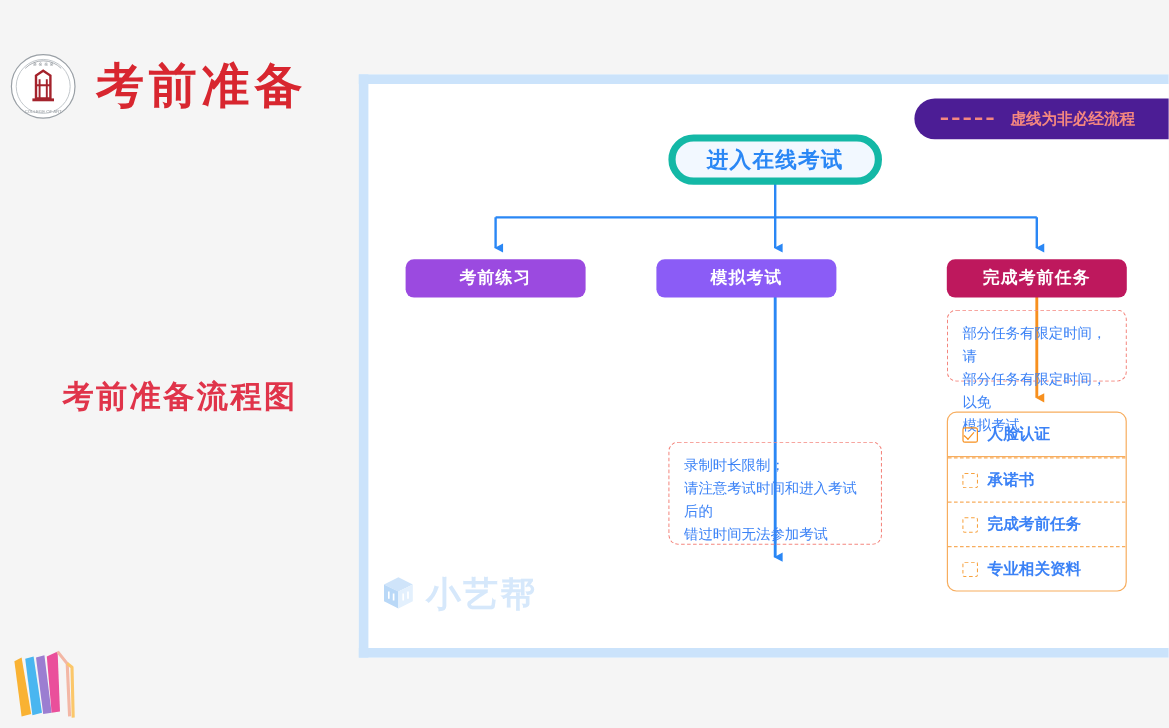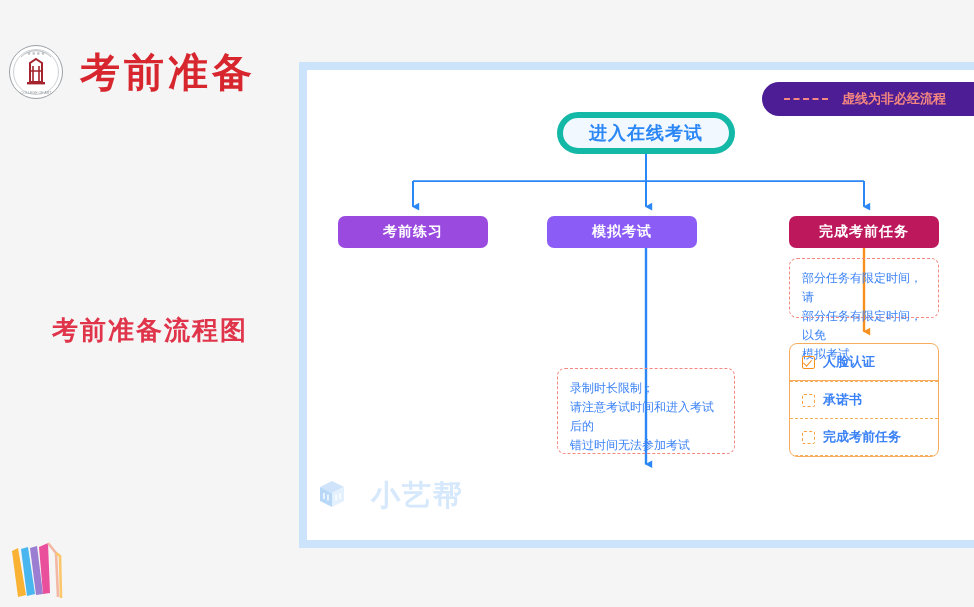--- a/index.html
+++ b/index.html
@@ -217,21 +217,21 @@
     pointer-events: none;
   }
 
   
   .watermark {
     position: absolute;
     left: 10px;
     top: 406px;
     display: flex;
     align-items: center;
-    gap: 24px;
+    gap: 8px;
   }
   .wm-text {
     font-size: 29px;
     font-weight: bold;
     color: #d6e8fb;
     letter-spacing: 2px;
   }
 </style>
 </head>
 <body>
@@ -324,20 +324,24 @@
           <span>承诺书</span>
         </div>
         <div class="divider-dashed"></div>
 
         <div class="check-item">
           <span class="cbox empty"></span>
           <span>完成考前任务</span>
         </div>
         <div class="divider-dashed"></div>
 
+        <div class="check-item">
+          <span class="cbox empty"></span>
+          <span>专业相关资料</span>
+        </div>
       </div>
 
       <div class="note" id="note-mock">
         <p>录制时长限制；</p>
         <p>请注意考试时间和进入考试后的</p>
         <p>错过时间无法参加考试</p>
       </div>
 
 
       <div class="watermark">

